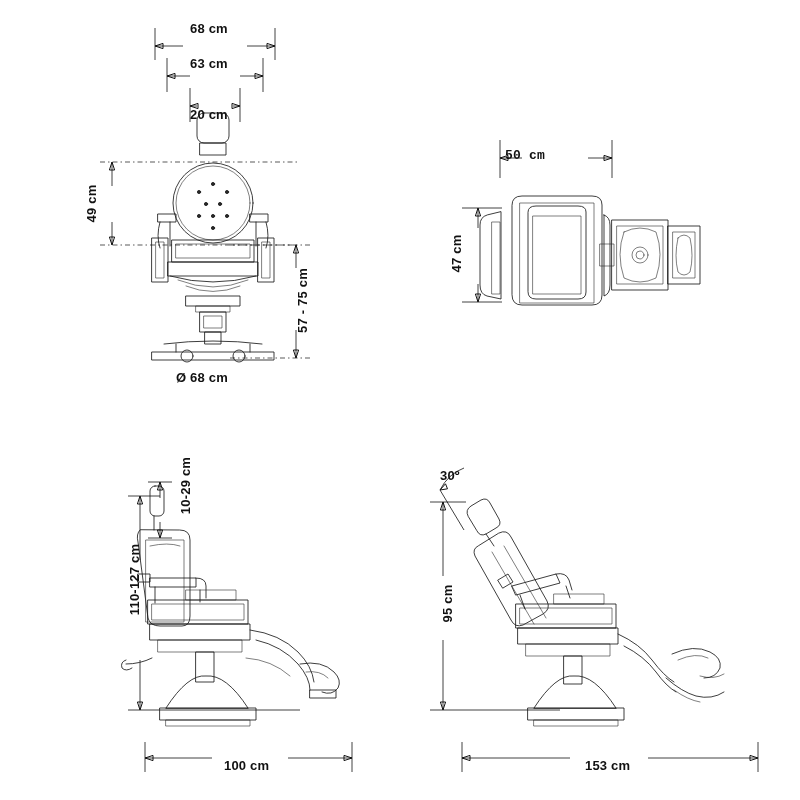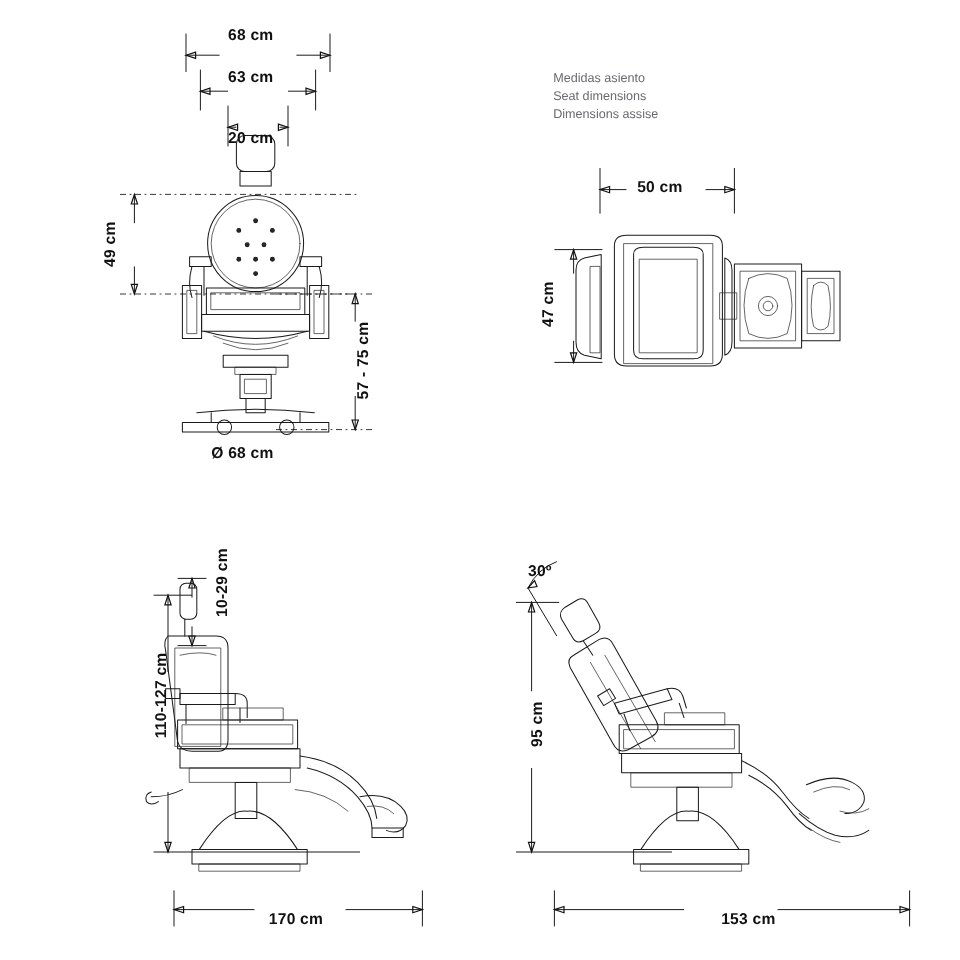--- a/index.html
+++ b/index.html
@@ -323,30 +323,25 @@
   <div class="dim-label" style="left:190px; top:21px;">68 cm</div>
   <div class="dim-label" style="left:190px; top:56px;">63 cm</div>
   <div class="dim-label" style="left:190px; top:107px;">20 cm</div>
 
   <div class="dim-label rot-90" style="left:61px; top:196px; width:60px; text-align:center;">49 cm</div>
 
   <div class="dim-label rot-90" style="left:262px; top:293px; width:80px; text-align:center;">57 - 75 cm</div>
 
   <div class="dim-label" style="left:176px; top:370px;text-align:center;">Ø 68 cm</div>
 
-  <div class="legend" style="left:461px; top:58px;">
-    <div>Medidas asiento</div>
-    <div>Seat dimensions</div>
-    <div>Dimensions assise</div>
-  </div>
-
-  <div class="dim-label" style="left:531px; top:148px;">50 cm</div>
+
+  <div class="dim-label" style="left:505px; top:148px;font-family:Liberation Mono, monospace;">50 cm</div>
   <div class="dim-label rot-90" style="left:426px; top:246px; width:60px; text-align:center;">47 cm</div>
 
   <div class="dim-label rot-90" style="left:150px; top:478px; width:70px; text-align:center;">10-29 cm</div>
   <div class="dim-label rot-90" style="left:84px; top:572px; width:100px; text-align:center;">110-127 cm</div>
-  <div class="dim-label" style="left:224px; top:758px;">170 cm</div>
+  <div class="dim-label" style="left:224px; top:758px;">100 cm</div>
 
   <div class="dim-label" style="left:440px; top:468px;">30º</div>
   <div class="dim-label rot-90" style="left:417px; top:596px; width:60px; text-align:center;">95 cm</div>
-  <div class="dim-label" style="left:585px; top:758px;margin-left:16px;">153 cm</div>
+  <div class="dim-label" style="left:585px; top:758px;">153 cm</div>
 
 </div>
 
 </body></html>

